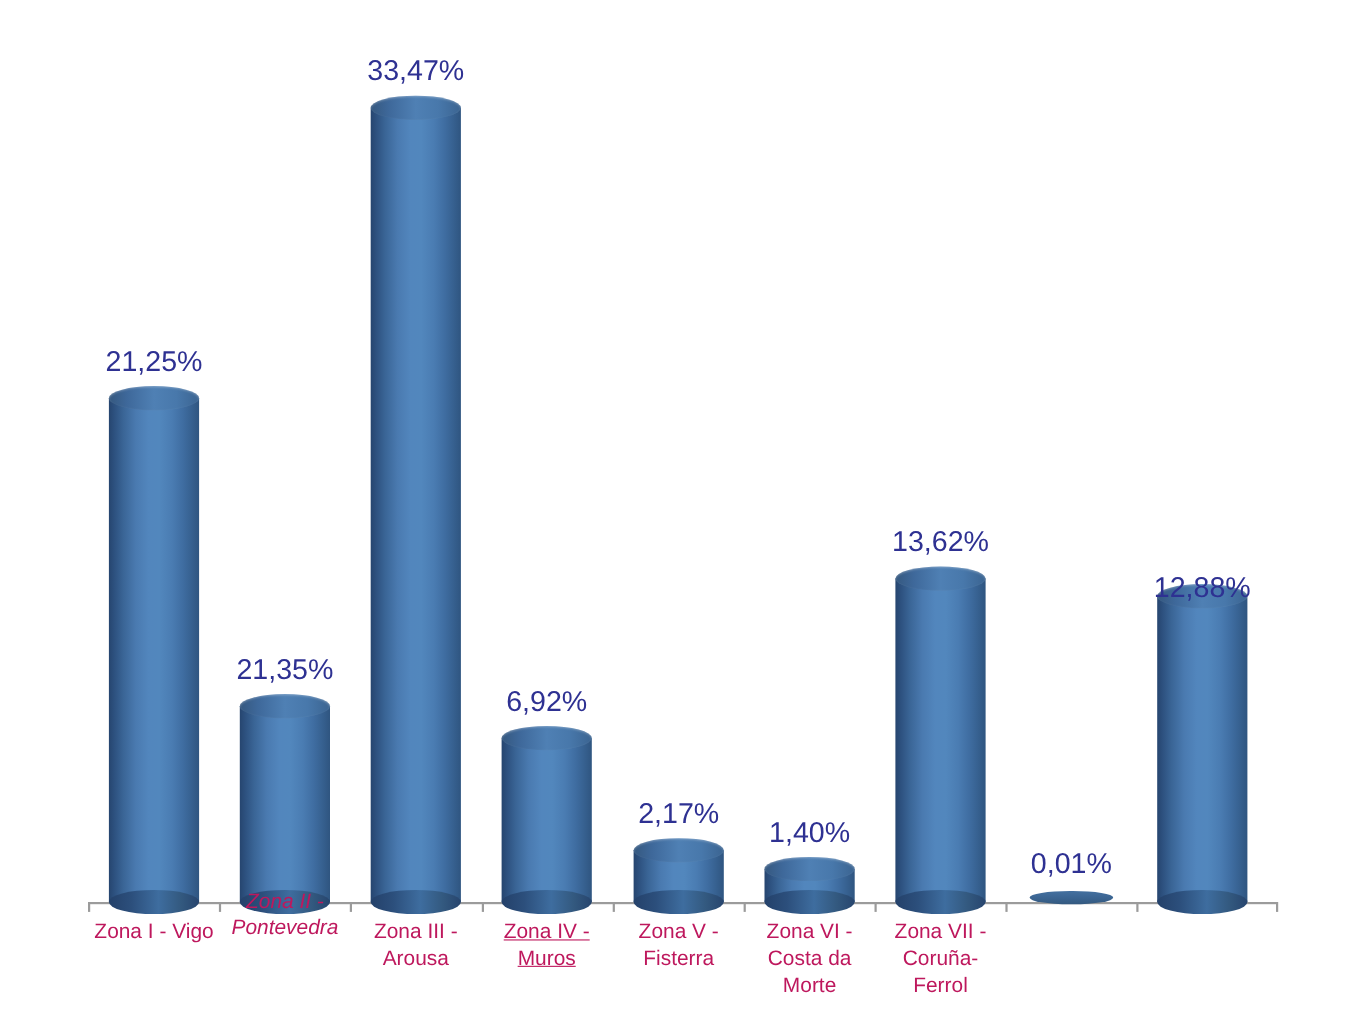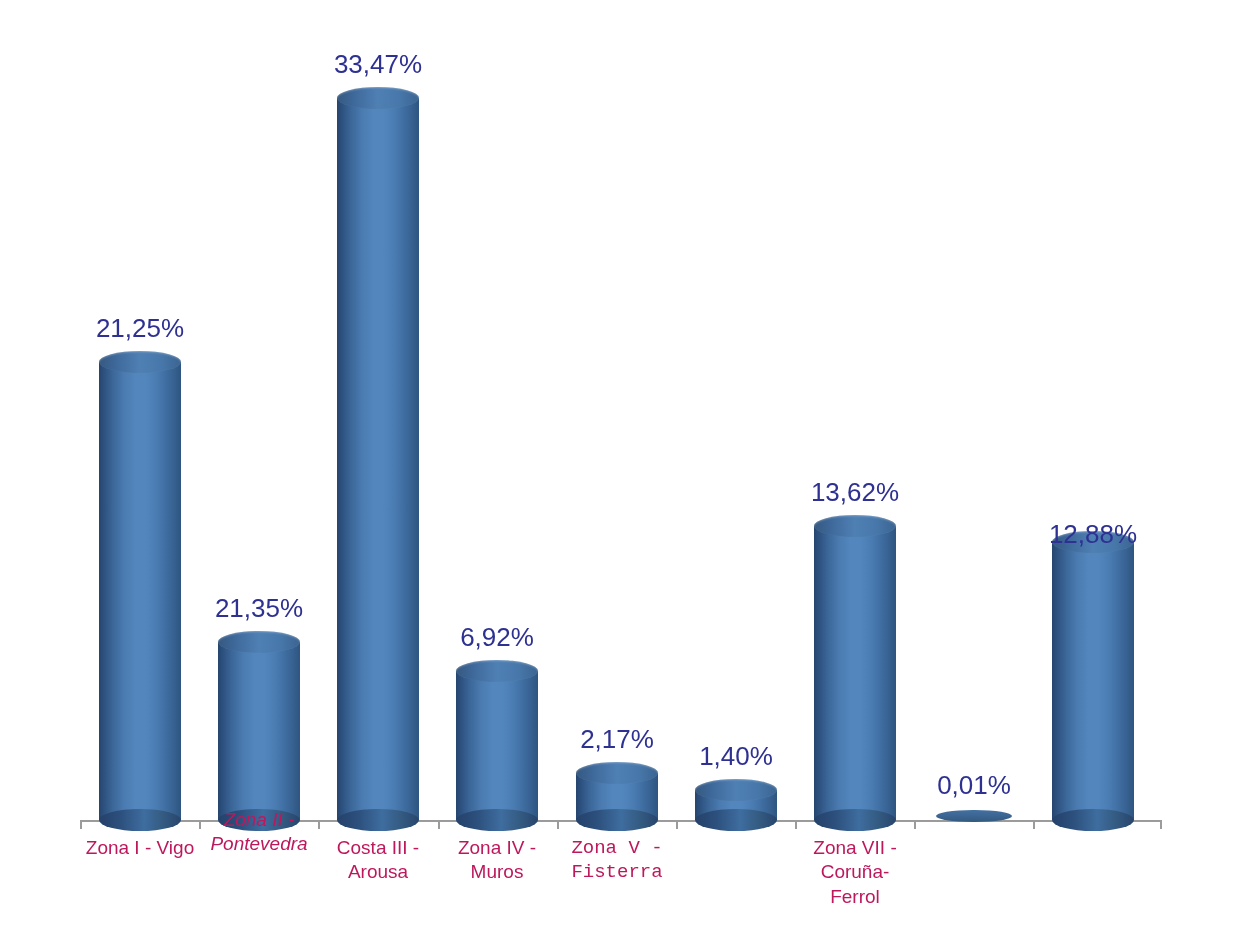--- a/index.html
+++ b/index.html
@@ -139,41 +139,42 @@
         <div class="cyl-top" style="top: 0px; height: 22px;"></div>
       </div>
       <div class="value-label" style="width: 140px; left: 189px; top: 594.603px;">21,35%</div>
       <div class="cat-label" style="width: 112px; left: 203px; top: 808px; font-style: italic;">Zona II - Pontevedra</div>
       <div class="cyl" style="left: 337px; width: 82px; top: 87px; height: 733px;">
         <div class="cyl-body" style="top: 11px; height: 722px;"></div>
         <div class="cyl-bottom" style="top: 722px; height: 22px;"></div>
         <div class="cyl-top" style="top: 0px; height: 22px;"></div>
       </div>
       <div class="value-label" style="width: 140px; left: 308px; top: 51px;">33,47%</div>
-      <div class="cat-label" style="width: 112px; left: 322px; top: 836px;">Costa III - Arousa</div>
+      <div class="cat-label" style="width: 112px; left: 322px; top: 836px;">Zona III - Arousa</div>
       <div class="cyl" style="left: 456px; width: 82px; top: 659.725px; height: 160.275px;">
         <div class="cyl-body" style="top: 11px; height: 149.275px;"></div>
         <div class="cyl-bottom" style="top: 149.275px; height: 22px;"></div>
         <div class="cyl-top" style="top: 0px; height: 22px;"></div>
       </div>
       <div class="value-label" style="width: 140px; left: 427px; top: 623.725px;">6,92%</div>
-      <div class="cat-label" style="width: 112px; left: 441px; top: 836px;">Zona IV - Muros</div>
+      <div class="cat-label" style="width: 112px; left: 441px; top: 836px; text-decoration: underline;">Zona IV - Muros</div>
       <div class="cyl" style="left: 576px; width: 82px; top: 762.19px; height: 57.8103px;">
         <div class="cyl-body" style="top: 11px; height: 46.8103px;"></div>
         <div class="cyl-bottom" style="top: 46.8103px; height: 22px;"></div>
         <div class="cyl-top" style="top: 0px; height: 22px;"></div>
       </div>
       <div class="value-label" style="width: 140px; left: 547px; top: 726.19px;">2,17%</div>
-      <div class="cat-label" style="width: 112px; left: 561px; top: 836px; font-family: Liberation Mono, monospace;">Zona V - Fisterra</div>
+      <div class="cat-label" style="width: 112px; left: 561px; top: 836px;">Zona V - Fisterra</div>
       <div class="cyl" style="left: 695px; width: 82px; top: 778.8px; height: 41.2002px;">
         <div class="cyl-body" style="top: 11px; height: 30.2002px;"></div>
         <div class="cyl-bottom" style="top: 30.2002px; height: 22px;"></div>
         <div class="cyl-top" style="top: 0px; height: 22px;"></div>
       </div>
       <div class="value-label" style="width: 140px; left: 666px; top: 742.8px;">1,40%</div>
+      <div class="cat-label" style="width: 112px; left: 680px; top: 836px;">Zona VI - Costa da Morte</div>
       <div class="cyl" style="left: 814px; width: 82px; top: 515.195px; height: 304.805px;">
         <div class="cyl-body" style="top: 11px; height: 293.805px;"></div>
         <div class="cyl-bottom" style="top: 293.805px; height: 22px;"></div>
         <div class="cyl-top" style="top: 0px; height: 22px;"></div>
       </div>
       <div class="value-label" style="width: 140px; left: 785px; top: 479.195px;">13,62%</div>
       <div class="cat-label" style="width: 112px; left: 799px; top: 836px;">Zona VII - Coruña-Ferrol</div>
       <div class="flat-ellipse" style="left: 936px; width: 76px; height: 12.4314px; top: 809.569px;"></div>
       <div class="value-label" style="width: 140px; left: 904px; top: 771.569px;">0,01%</div>
       <div class="cyl" style="left: 1052px; width: 82px; top: 531.158px; height: 288.842px;">

